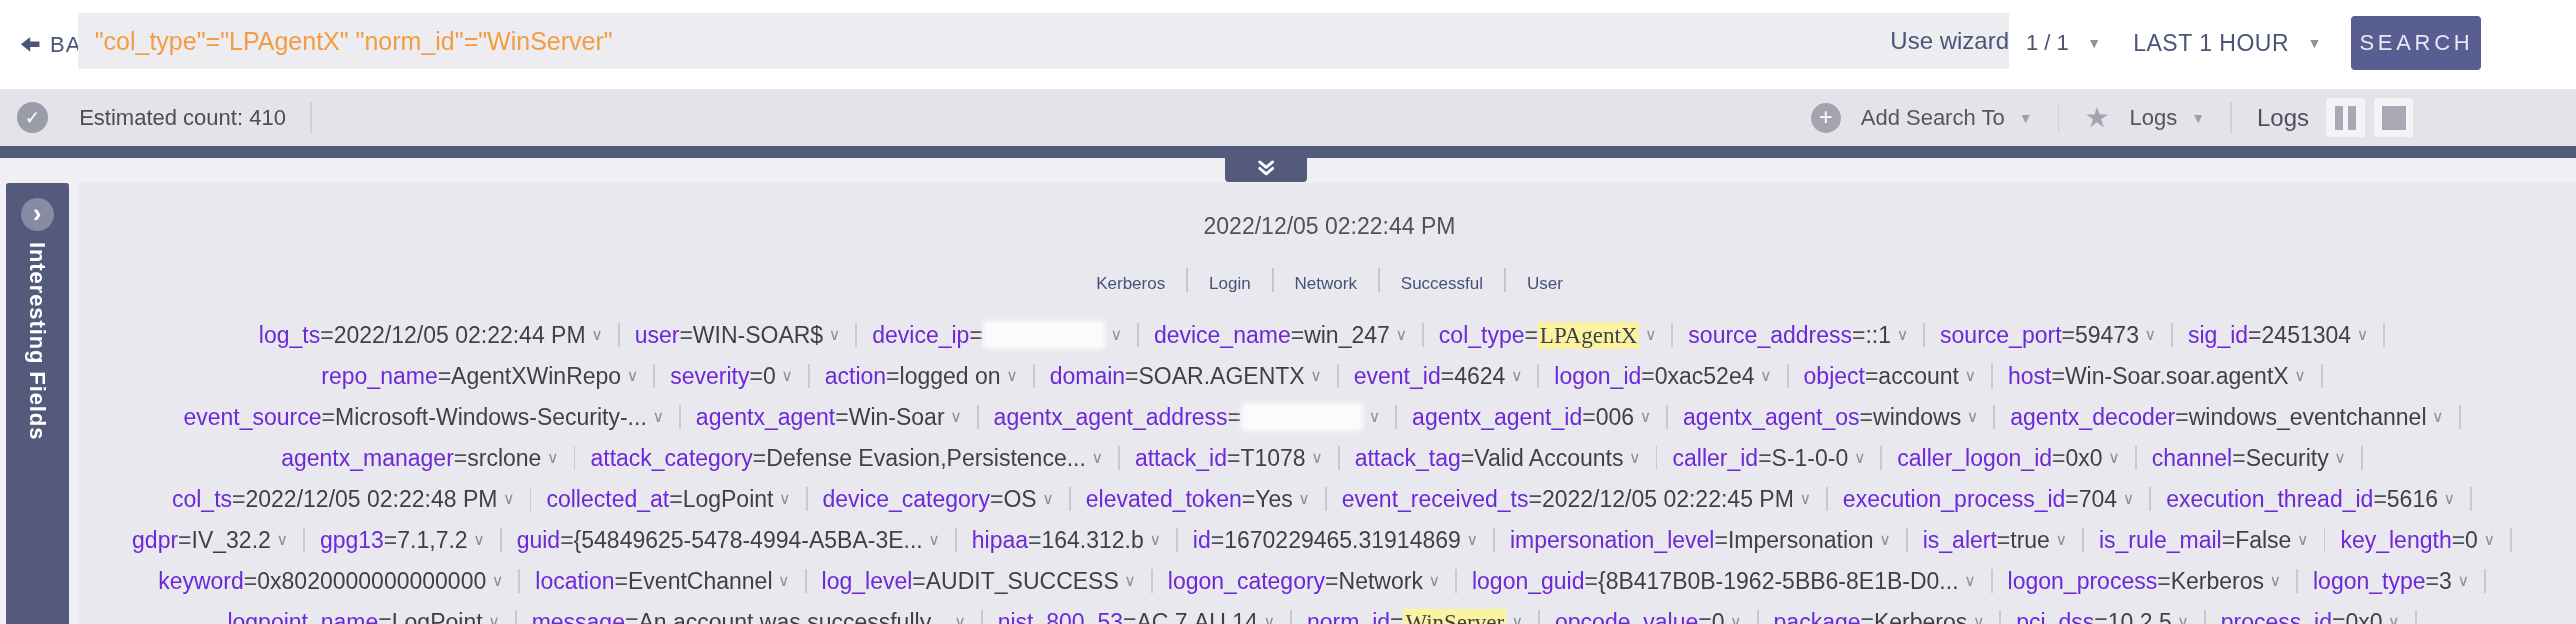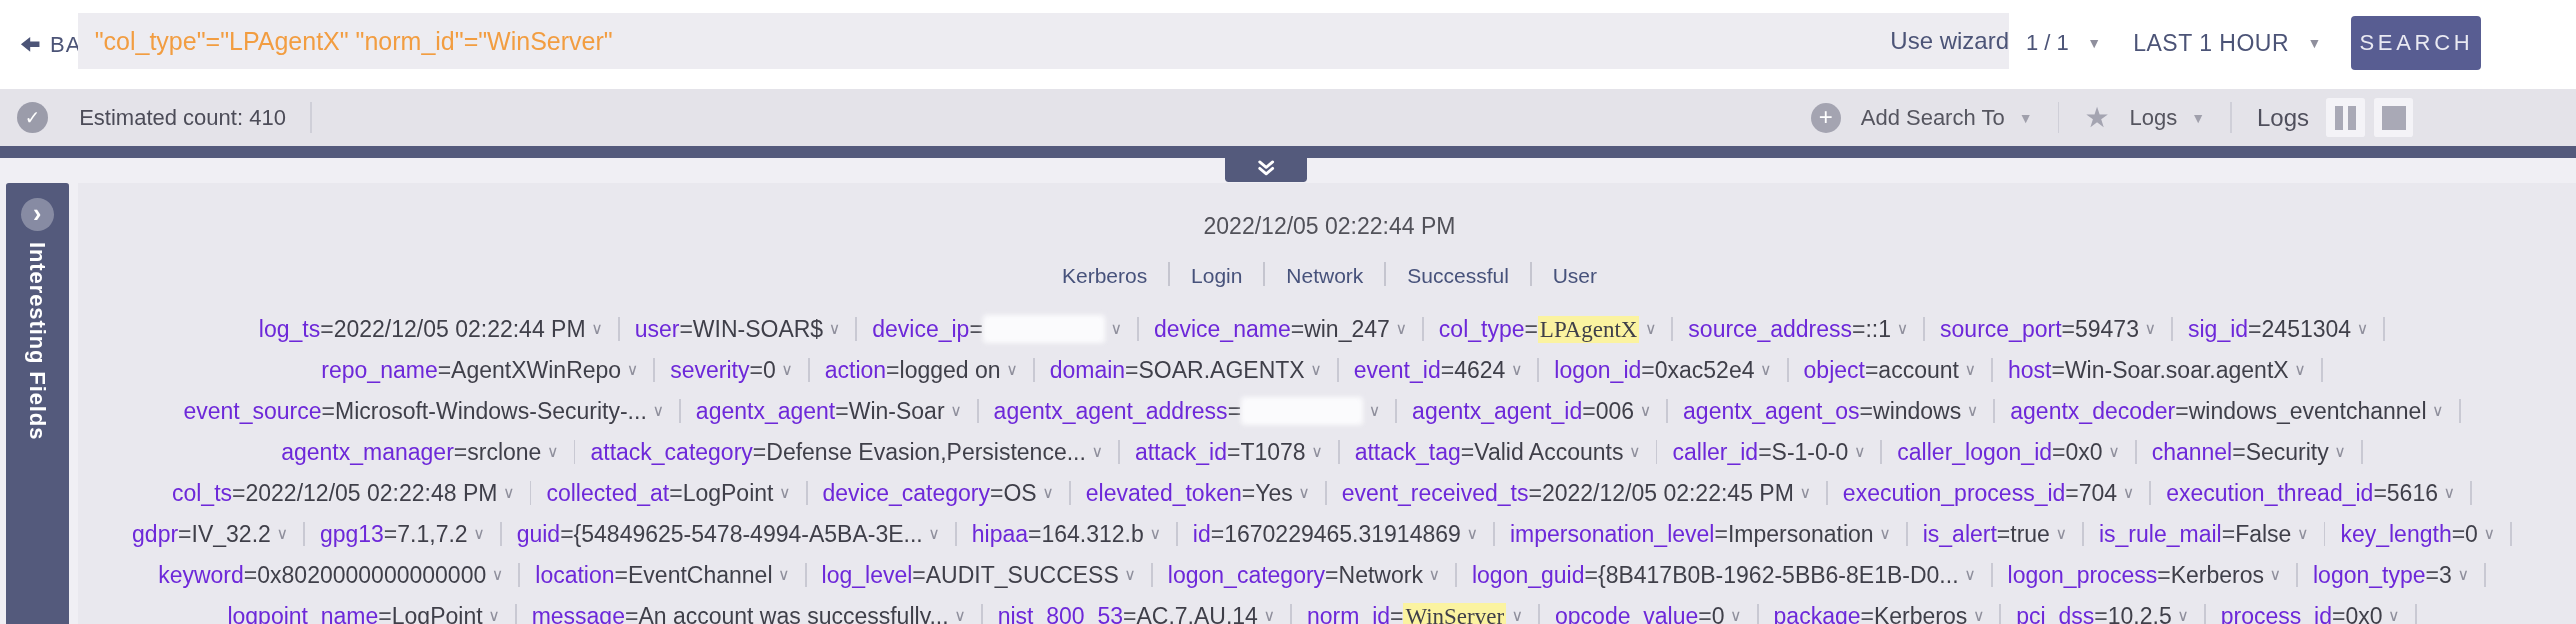--- a/index.html
+++ b/index.html
@@ -95,21 +95,21 @@
     margin-top:11px; writing-mode:vertical-rl; color:#ffffff;
     font-size:22px; font-weight:bold; letter-spacing:0.9px; white-space:nowrap;
   }
 
   
   .main-panel {
     position:absolute; left:78px; top:183px; right:0; bottom:0;
     background:#e9e8ee; padding:30px 28px 0 33px;text-align:center;
   }
   .timestamp { font-size:23px; color:#515159; }
-  .tags { margin-top:22px; font-size:21px; color:#47527b; }
+  .tags { margin-top:28px; font-size:17px; color:#47527b; }
   .tag { white-space:nowrap; cursor:pointer; }
   .tag + .tag::before {
     content:""; display:inline-block; width:1.9px; height:24px;
     background:#c5c5cf; margin:0 21px; vertical-align:-2.8px;
   }
   .fields { margin-top:22px; font-size:23px; line-height:39px; color:#3f3f49; }
   .field { white-space:nowrap; cursor:pointer; }
   .fkey { color:#6d28d9; }
   .feq  { color:#4f4f58; }
   .fval { color:#3f3f49; }

